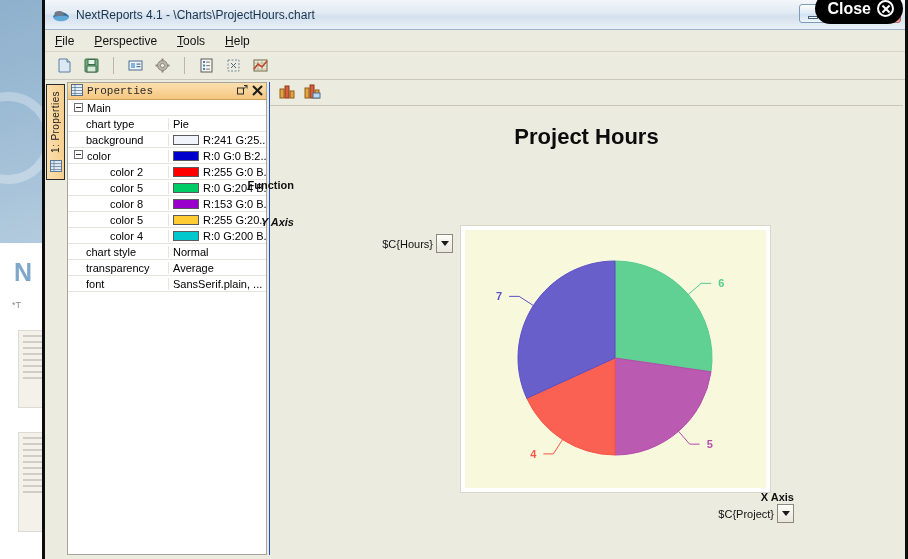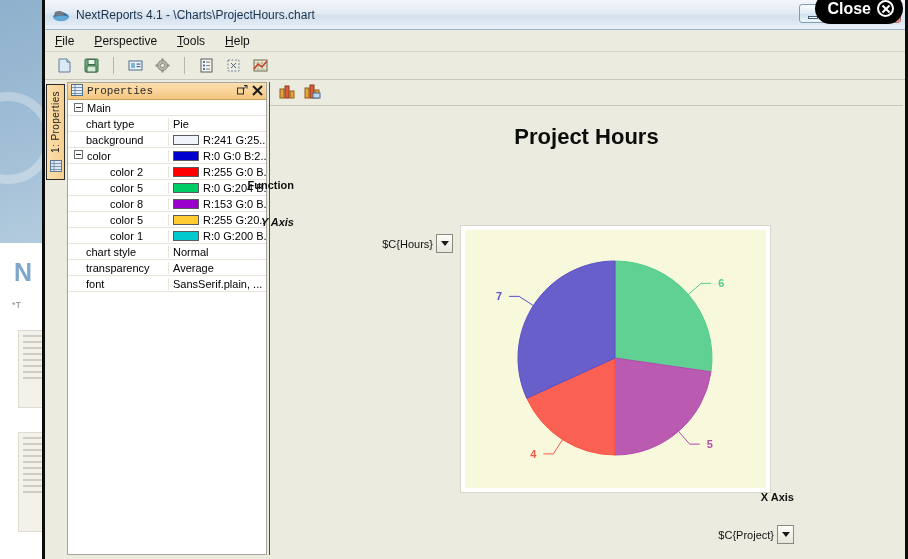--- a/index.html
+++ b/index.html
@@ -260,21 +260,21 @@
   #yaxis-combo {
     left: 103px; top: 127px; width: 80px;
     background: none; border: none;
   }
   #yaxis-combo .txt { text-align: right; padding-right: 3px; }
   #yaxis-combo .arrowbox {
     border: 1px solid #8c8a80; height: 19px;
     background: linear-gradient(180deg,#fdfdfa 0%, #e8e6dc 100%);
   }
   #xaxis-combo {
-    right: 109px; top: 418px; width: 96px;
+    right: 109px; top: 397px; width: 96px;
     background: none; border: none;
   }
   #xaxis-combo .txt { text-align: right; padding-right: 3px; }
   #xaxis-combo .arrowbox {
     border: 1px solid #8c8a80; height: 19px;
     background: linear-gradient(180deg,#fdfdfa 0%, #e8e6dc 100%);
   }
 
   
   #chart-frame {
@@ -530,21 +530,21 @@
             </div>
           </div>
           <div class="prow">
             <div class="pname indent2"><span>color 5</span></div>
             <div class="pval">
               <span class="swatch" style="background: rgb(255, 204, 51);"></span>
               <span>R:255 G:20...</span>
             </div>
           </div>
           <div class="prow">
-            <div class="pname indent2"><span>color 1</span></div>
+            <div class="pname indent2"><span>color 4</span></div>
             <div class="pval">
               <span class="swatch" style="background: rgb(0, 200, 204);"></span>
               <span>R:0 G:200 B...</span>
             </div>
           </div>
           <div class="prow">
             <div class="pname indent1"><span>chart style</span></div>
             <div class="pval">
               <span>Normal</span>
             </div>

